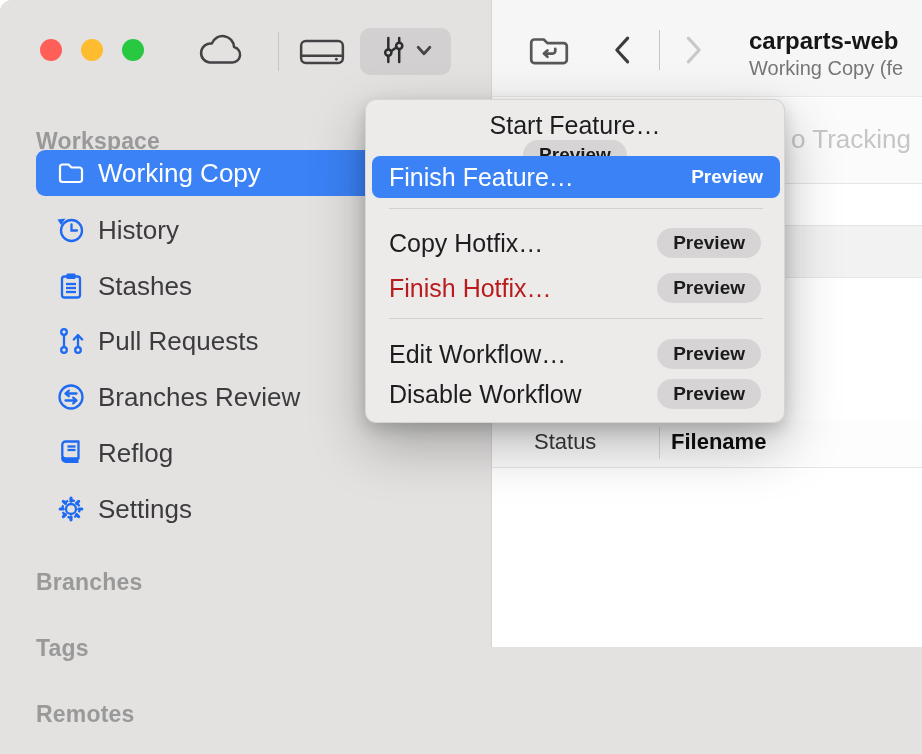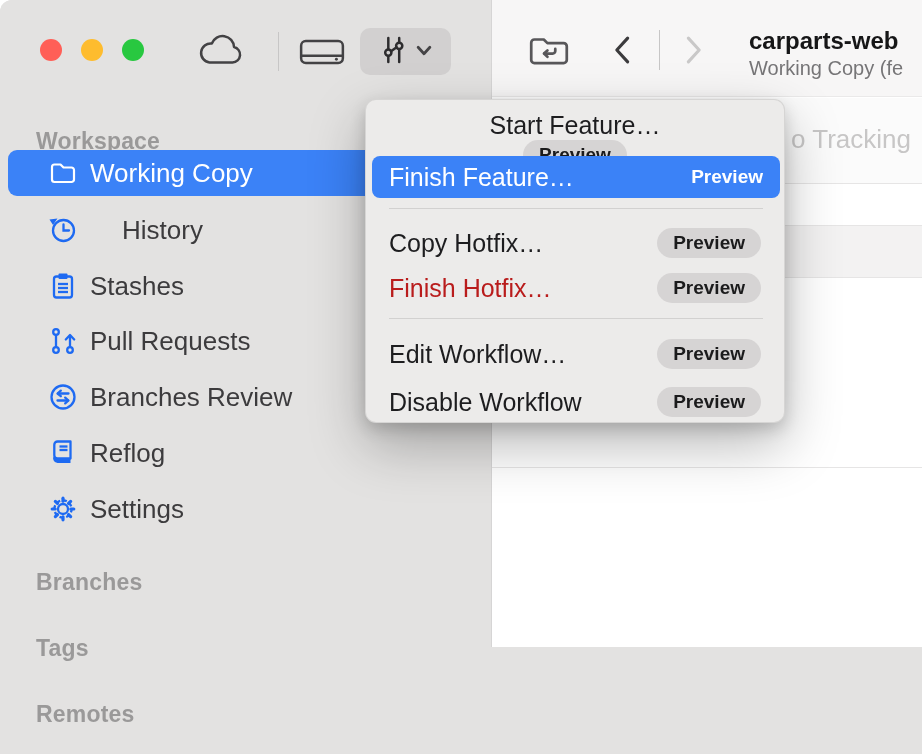--- a/index.html
+++ b/index.html
@@ -6,21 +6,21 @@
   *{box-sizing:border-box;font-family:"Liberation Sans","DejaVu Sans",sans-serif;}
   .window{position:relative;width:922px;height:754px;overflow:hidden;background:#e3e2e1;border-top-left-radius:12px;}
 
   
   .sidebar{position:absolute;left:0;top:0;width:491px;height:754px;background:#e3e2e1;}
   .tl{position:absolute;width:22px;height:22px;border-radius:50%;top:39px;}
   .icon-btn{position:absolute;background:transparent;border:none;padding:0;cursor:default;}
   .tb-divider{position:absolute;width:1px;background:#c7c6c6;}
   .gitflow-btn{position:absolute;left:360px;top:28px;width:91px;height:47px;border-radius:10px;background:#d2d0d0;border:none;display:flex;align-items:center;justify-content:center;gap:9px;}
   .sec-hdr{position:absolute;left:36px;font-size:23px;font-weight:bold;color:#9a9999;letter-spacing:.2px;}
-  .side-row{position:absolute;left:8px;width:451px;height:46px;border-radius:9px;display:flex;align-items:center;padding-left:40px;}
+  .side-row{position:absolute;left:36px;width:451px;height:46px;border-radius:9px;display:flex;align-items:center;padding-left:20px;}
   .side-row.sel{background:#3b82f7;}
   .side-ic{width:30px;height:30px;display:flex;align-items:center;justify-content:center;}
   .side-lbl{margin-left:12px;font-size:26px;font-weight:500;color:#3c3b3d;white-space:nowrap;}
   .side-row.sel .side-lbl{color:#ffffff;}
 
   
   .main{position:absolute;left:491px;top:0;width:431px;height:647px;background:#ffffff;border-left:1px solid #d6d5d5;}
   .main-toolbar{position:absolute;left:0;top:0;width:100%;height:97px;background:#f7f6f6;border-bottom:1px solid #eae9e9;}
   .repo-block{position:absolute;left:257px;top:26px;width:180px;overflow:hidden;}
   .repo-title{font-size:24px;font-weight:bold;color:#161617;line-height:29px;white-space:nowrap;}
@@ -98,21 +98,21 @@
 
     <div class="side-row sel" style="top:150px;">
       <span class="side-ic">
         <svg width="30" height="30" viewBox="0 0 30 30" fill="none" stroke="#ffffff" stroke-width="2.2" stroke-linejoin="round">
           <path d="M4 9 a2.5 2.5 0 0 1 2.5 -2.5 h6 l3 3 h8 A2.5 2.5 0 0 1 26 12 v9.5 a2.5 2.5 0 0 1 -2.5 2.5 h-17 A2.5 2.5 0 0 1 4 21.5 Z"></path>
         </svg>
       </span>
       <span class="side-lbl">Working Copy</span>
     </div>
 
-    <div class="side-row" style="top:207px;gap:32px;">
+    <div class="side-row" style="top:207px;">
       <span class="side-ic">
         <svg width="30" height="30" viewBox="0 0 30 30" fill="none" stroke="#1e6af2" stroke-width="2.3" stroke-linecap="round">
           <circle cx="15.5" cy="15.5" r="10.5"></circle>
           <polyline points="15.5,9.5 15.5,15.5 21,15.5"></polyline>
           <polygon points="1.5,4.5 9.5,3.5 5,10" fill="#1e6af2" stroke="none"></polygon>
         </svg>
       </span>
       <span class="side-lbl">History</span>
     </div>
 
@@ -226,20 +226,25 @@
     </div>
 
     <div class="tracking-bar">
       <span class="tracking-lbl">o Tracking</span>
     </div>
     <div class="hline" style="top:183px;"></div>
     <div class="hline" style="top:225px;"></div>
     <div class="gray-band"></div>
     <div class="hline" style="top:277px;"></div>
 
+    <div class="table-hdr">
+      <span class="col-status">Status</span>
+      <div class="col-div"></div>
+      <span class="col-filename">Filename</span>
+    </div>
     <div class="hline" style="top:467px;"></div>
   </div>
 
   <div class="menu">
 
     <div class="menu-row" style="top:11px;flex-direction:column;">
       <span class="m-lbl">Start Feature…</span>
       <span class="badge">Preview</span>
     </div>
 
@@ -260,19 +265,19 @@
       <span class="badge">Preview</span>
     </div>
 
     <div class="menu-sep" style="top:218px;"></div>
 
     <div class="menu-row" style="top:232px;">
       <span class="m-lbl">Edit Workflow…</span>
       <span class="badge">Preview</span>
     </div>
 
-    <div class="menu-row" style="top:280px;">
+    <div class="menu-row" style="top:272px;">
       <span class="m-lbl">Disable Workflow</span>
       <span class="badge">Preview</span>
     </div>
   </div>
 
 </div>
 
 </body></html>

